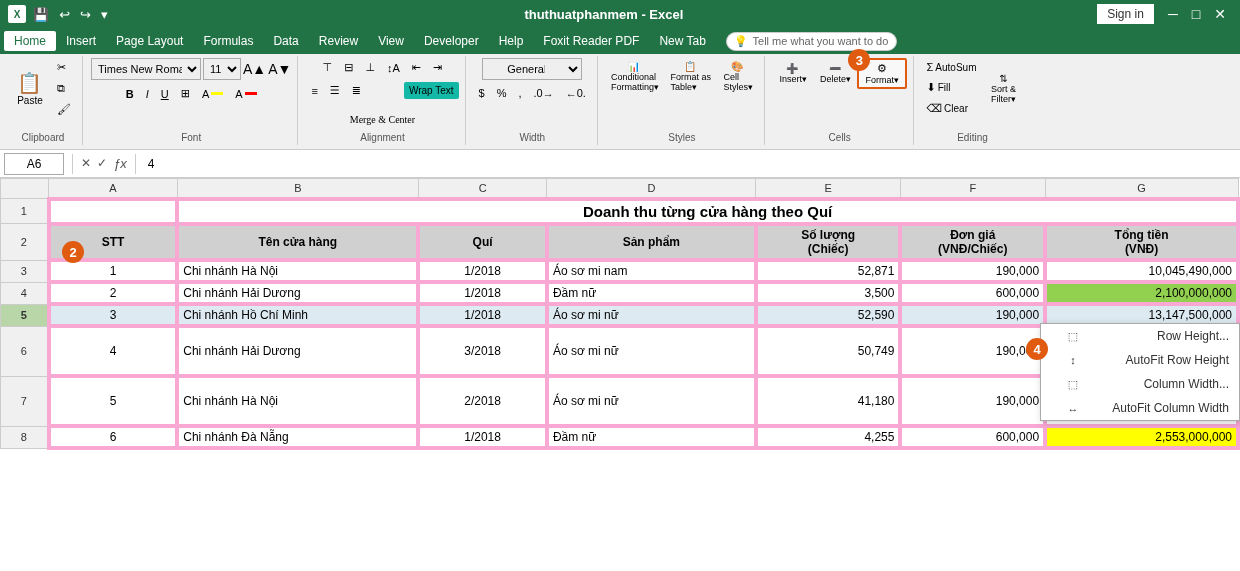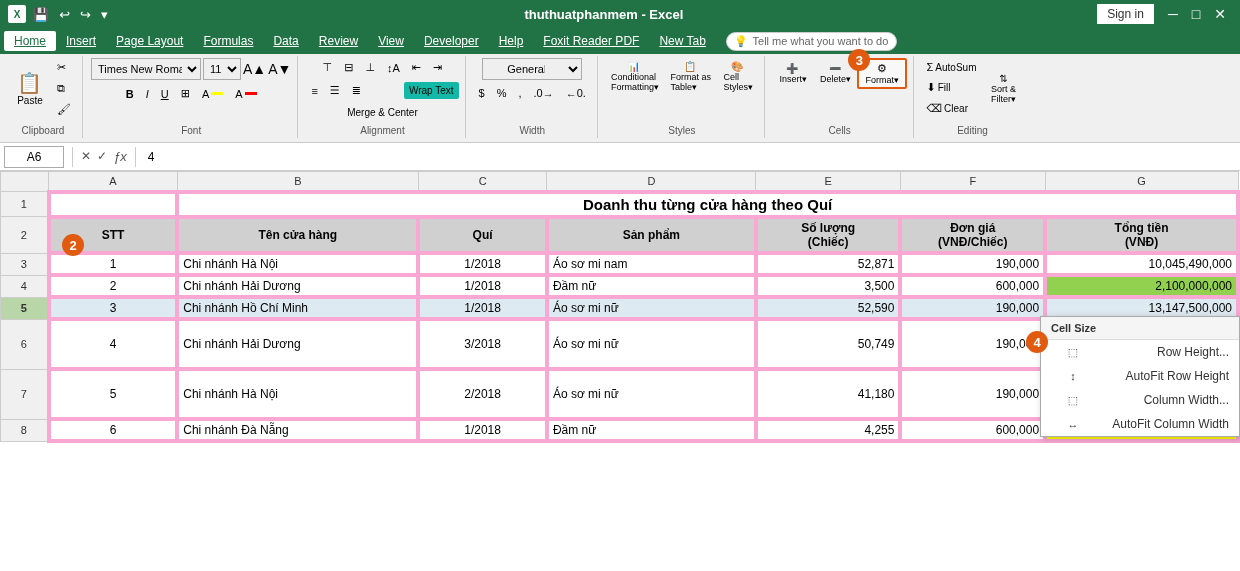--- a/index.html
+++ b/index.html
@@ -32,21 +32,20 @@
       display: flex;
       align-items: center;
       padding: 0 4px;
     }
     .menu-item {
       color: white;
       padding: 3px 10px;
       font-size: 12px;
       cursor: pointer;
       border-radius: 2px;
-      text-decoration: underline;
     }
     .menu-item:hover, .menu-item.active { background: #185c38; }
     .menu-item.active { background: white; color: #217346; }
 
     
     .ribbon {
       background: #f0f0f0;
       border-bottom: 1px solid #ccc;
       padding: 2px 4px 4px 4px;
       display: flex;
@@ -372,21 +371,21 @@
       <span class="small-btn">↕A</span>
       <span class="small-btn">⇤</span>
       <span class="small-btn">⇥</span>
     </div>
     <div class="ribbon-row" style="margin-top:2px;">
       <span class="small-btn">≡</span>
       <span class="small-btn">☰</span>
       <span class="small-btn">≣</span>
       <span class="small-btn highlighted" style="font-size:10px;">Wrap Text</span>
     </div>
-    <div class="ribbon-row" style="margin-top:2px;">
+    <div class="ribbon-row" style="margin-top:9px;font-family:Liberation Serif, serif;">
       <span class="small-btn" style="font-size:10px;">Merge &amp; Center</span>
     </div>
     <span class="ribbon-group-label">Alignment</span>
   </div>
 
   <div class="ribbon-group" style="min-width:100px;">
     <div class="ribbon-row">
       <select class="number-format-select">
         <option>General</option>
       </select>
@@ -573,21 +572,20 @@
         <td class="center-align">1/2018</td>
         <td>Đầm nữ</td>
         <td class="right-align">4,255</td>
         <td class="right-align">600,000</td>
         <td class="right-align yellow-cell">2,553,000,000</td>
       </tr>
     </tbody>
   </table>
 
   <div class="dropdown-menu">
-    <div class="dropdown-section-title">Cell Size</div>
     <div class="dropdown-item">
       <span class="di-icon">⬚</span>
       <span>Row Height...</span>
     </div>
     <div class="dropdown-item">
       <span class="di-icon">↕</span>
       <span>AutoFit Row Height</span>
     </div>
     <div class="dropdown-item">
       <span class="di-icon">⬚</span>

